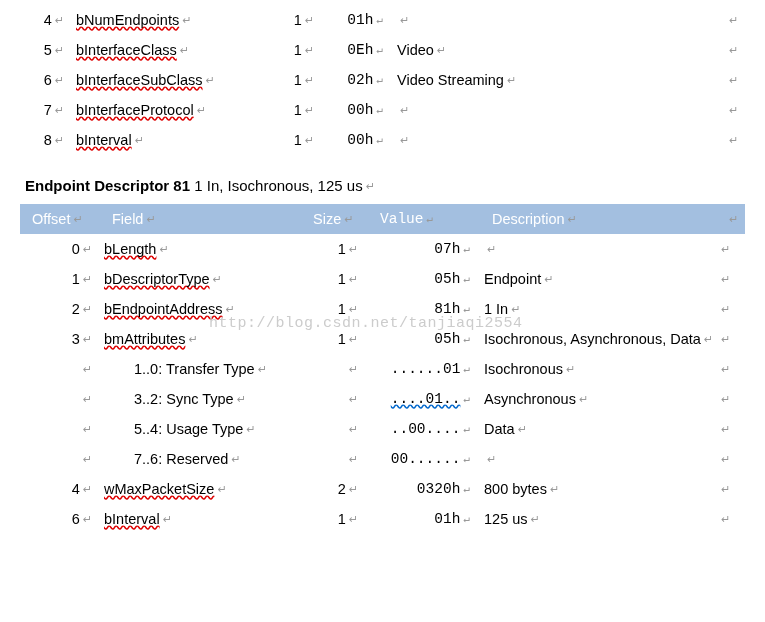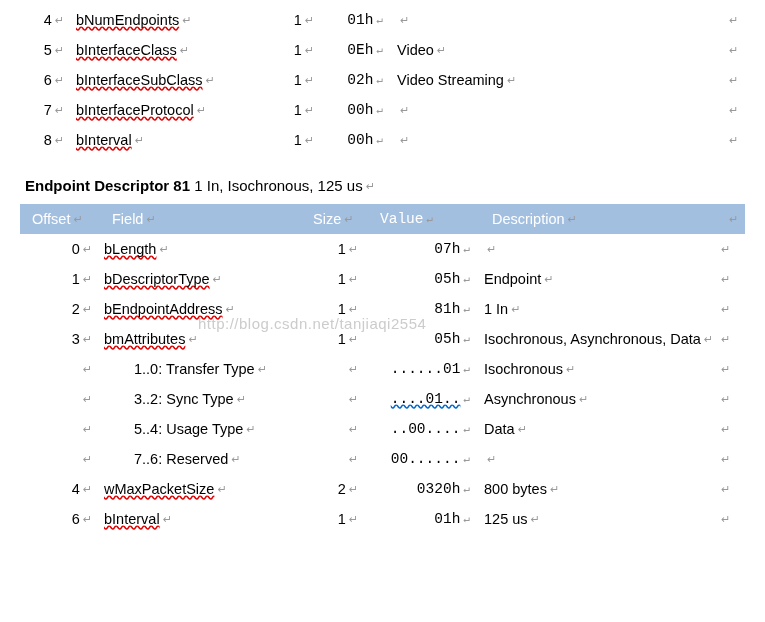--- a/index.html
+++ b/index.html
@@ -69,23 +69,23 @@
     margin: 22px 0 10px 5px;
     font-size: 15px;
   }
   .heading b { font-weight: bold; }
 
   .mono { font-family: "Courier New", monospace; }
 
   .watermark {
     position: absolute;
     top: 315px;
-    left: 198px;
+    left: 209px;
     color: #ccc;
-    font-family: Liberation Sans, sans-serif;
+    font-family: Liberation Mono, monospace;
     font-size: 15px;
     letter-spacing: 0.5px;
     pointer-events: none;
     z-index: 5;
     text-align: right;
   }
 
   .indent { padding-left: 30px; display:inline-block;}
 </style>
 </head>

